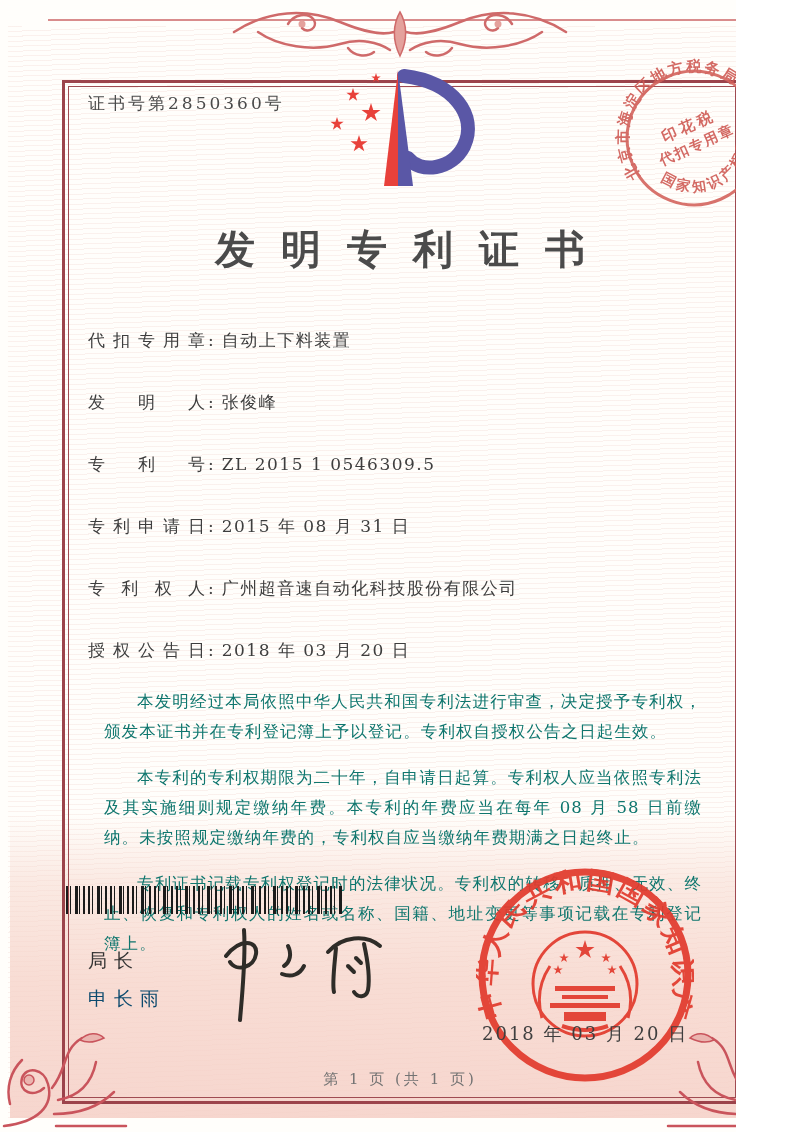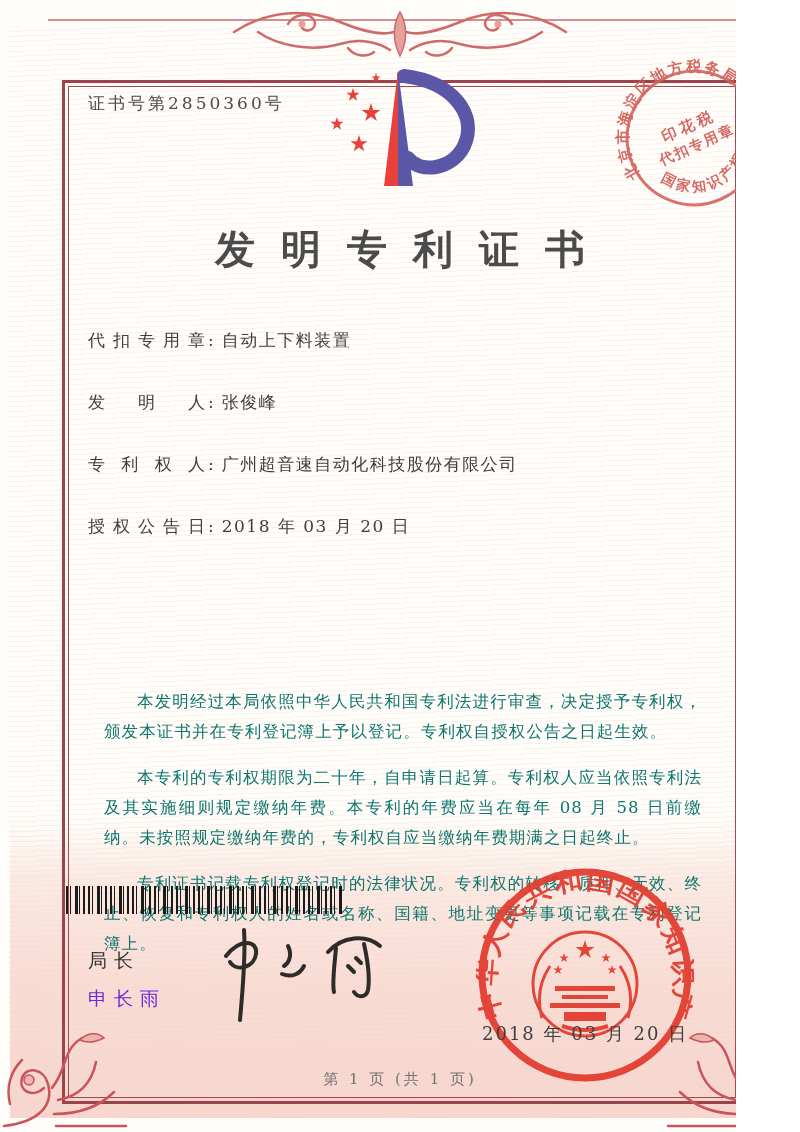--- a/index.html
+++ b/index.html
@@ -65,21 +65,21 @@
   .barcode{
     position:absolute;left:66px;top:886px;width:277px;height:28px;
     background-image:repeating-linear-gradient(90deg,
       #1b1b1b 0 2px, rgba(0,0,0,0) 2px 4px,
       #1b1b1b 4px 5px, rgba(0,0,0,0) 5px 9px,
       #1b1b1b 9px 12px, rgba(0,0,0,0) 12px 13px,
       #1b1b1b 13px 14px, rgba(0,0,0,0) 14px 17px,
       #1b1b1b 17px 19px, rgba(0,0,0,0) 19px 22px);
   }
   .signer-title{position:absolute;left:88px;top:948px;font-size:19px;letter-spacing:7px;color:#333;}
-  .signer-name{position:absolute;left:88px;top:986px;font-size:19px;letter-spacing:7px;color:#6d28d9;}
+  .signer-name{position:absolute;left:88px;top:986px;font-size:19px;letter-spacing:7px;color:#0c4a6e;}
   .signature{position:absolute;left:196px;top:918px;width:220px;height:112px;}
   .seal{position:absolute;left:476px;top:866px;width:218px;height:218px;opacity:0.93;}
   .seal-date{
     position:absolute;left:482px;top:1022px;font-size:18px;letter-spacing:2px;color:#3f3f3f;z-index:5;
   }
   .footer{
     position:absolute;left:0;top:1070px;width:800px;text-align:center;
     font-size:15px;letter-spacing:3px;color:#737373;
   }
   .ornament-top{position:absolute;left:228px;top:2px;width:344px;height:62px;}
@@ -150,20 +150,26 @@
   </svg>
 
   <div class="title">发明专利证书</div>
 
   <div class="fields">
     <div class="field-row">
       <span class="field-label">代扣专用章</span><span class="field-colon">:</span><span class="field-value">自动上下料装置</span>
     </div>
     <div class="field-row">
       <span class="field-label">发明人</span><span class="field-colon">:</span><span class="field-value">张俊峰</span>
+    </div>
+    <div class="field-row">
+      <span class="field-label">专利号</span><span class="field-colon">:</span><span class="field-value">ZL 2015 1 0546309.5</span>
+    </div>
+    <div class="field-row">
+      <span class="field-label">专利申请日</span><span class="field-colon">:</span><span class="field-value">2015 年 08 月 31 日</span>
     </div>
     <div class="field-row">
       <span class="field-label">专利权人</span><span class="field-colon">:</span><span class="field-value">广州超音速自动化科技股份有限公司</span>
     </div>
     <div class="field-row">
       <span class="field-label">授权公告日</span><span class="field-colon">:</span><span class="field-value">2018 年 03 月 20 日</span>
     </div>
   </div>
 
   <div class="paragraphs">

